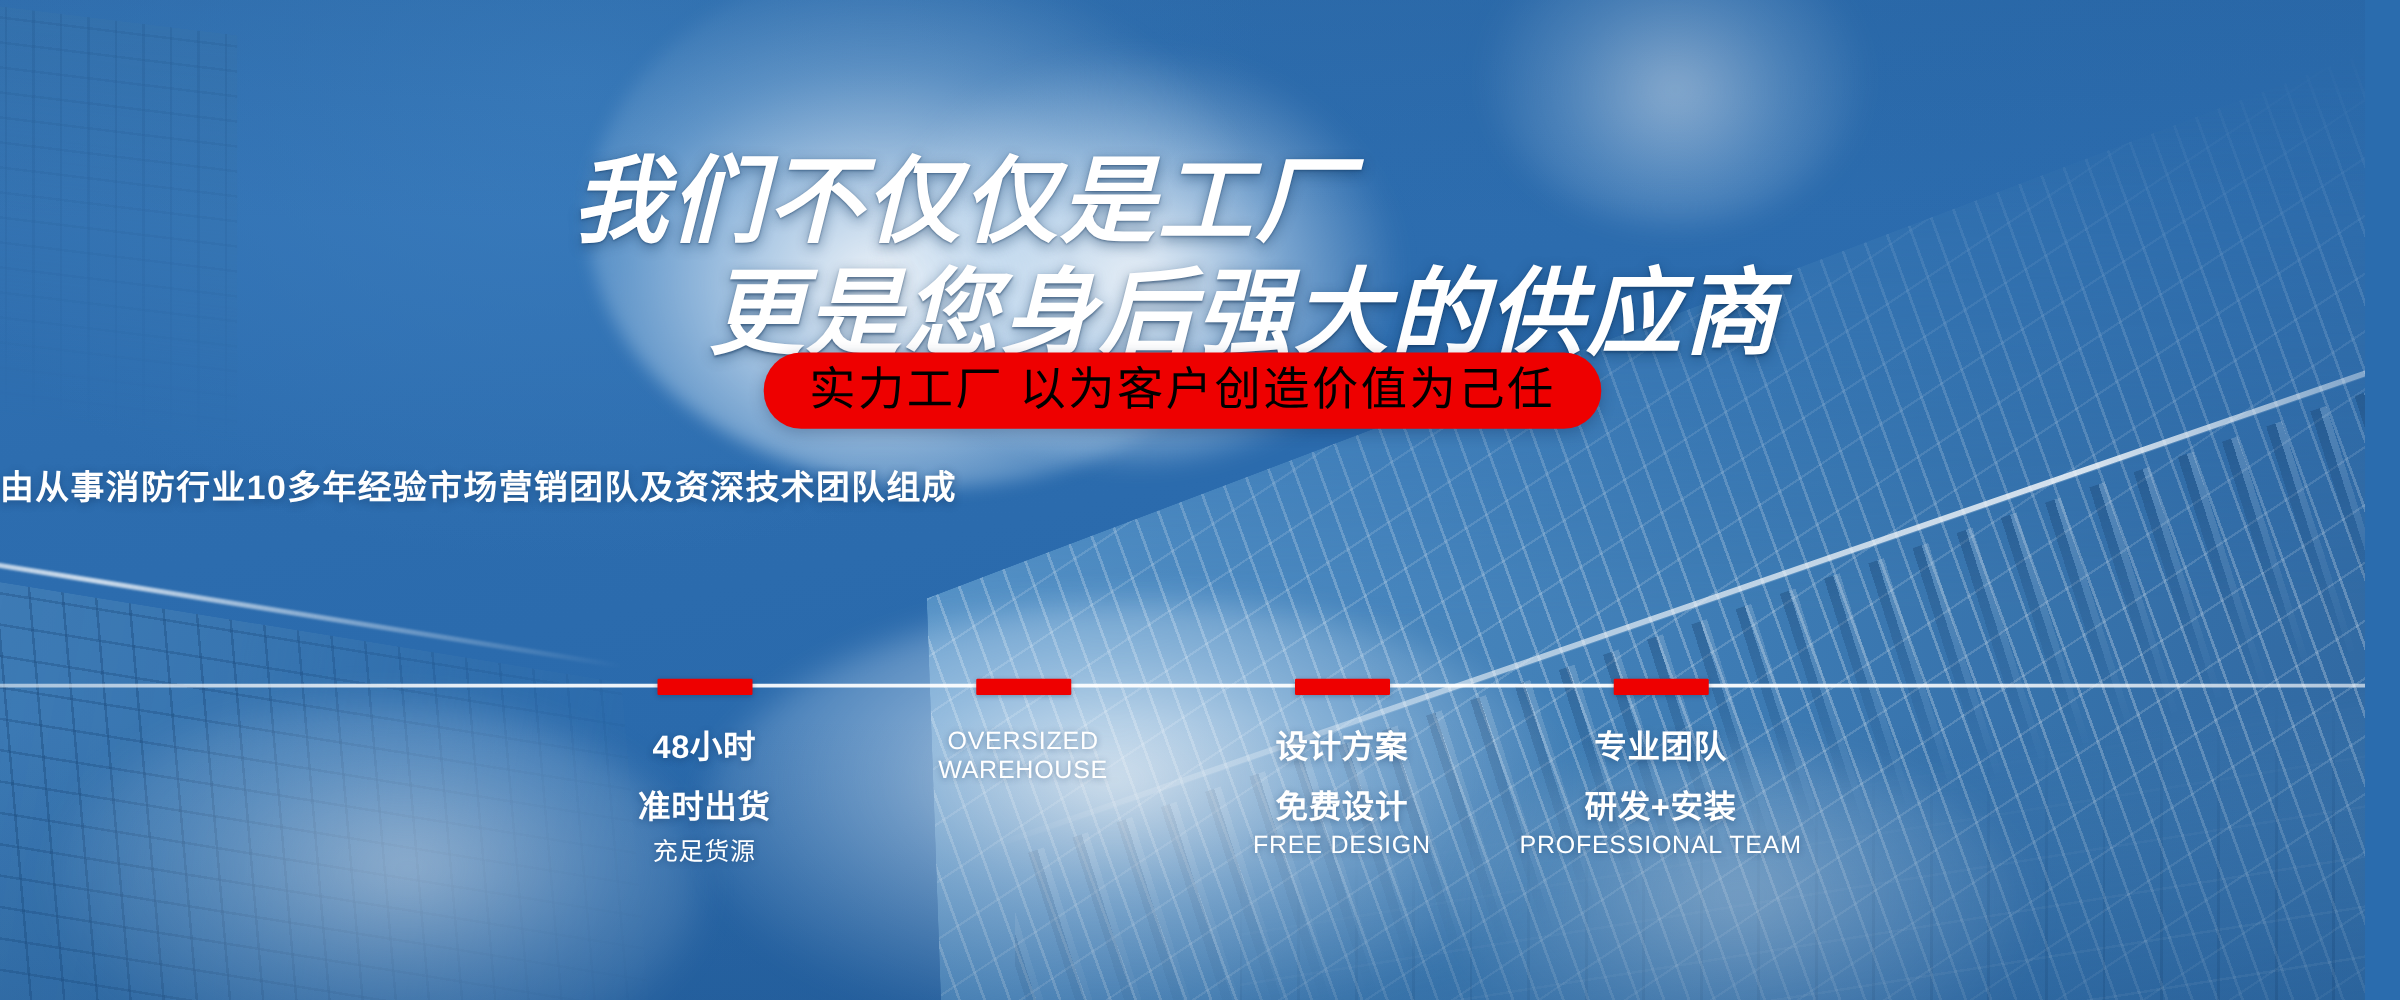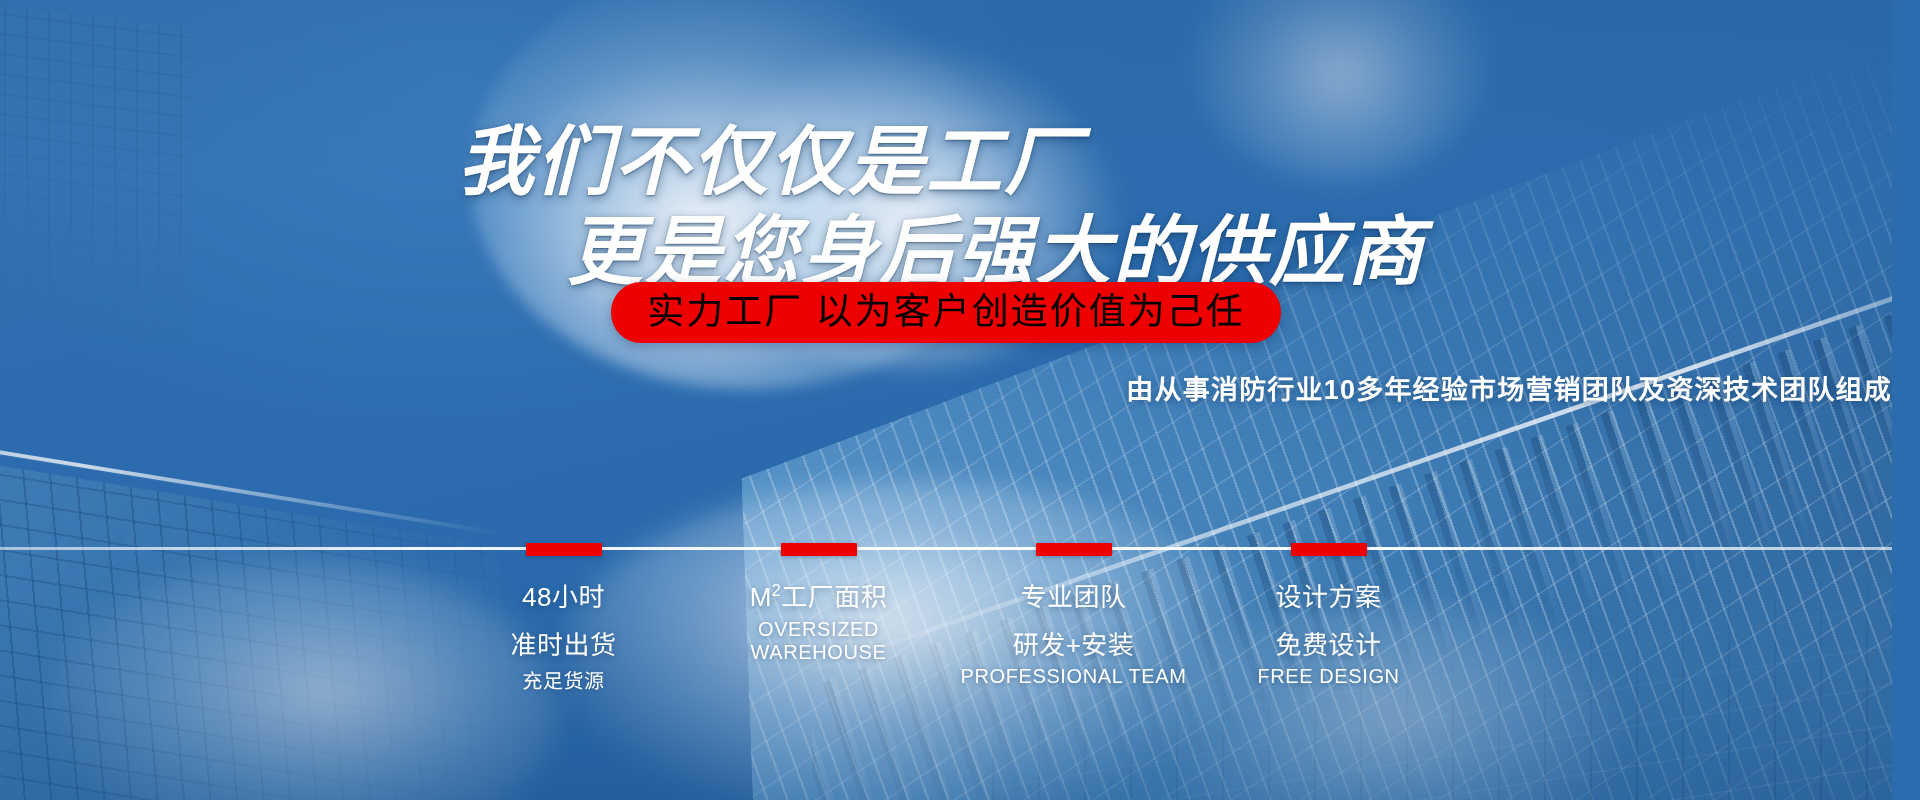--- a/index.html
+++ b/index.html
@@ -146,25 +146,24 @@
   .badge-wrap{ position:absolute; left:0; right:0; top:282px; text-align:center; }
   .badge{
     display:inline-block; background:#ee0000; color:#000000;
     border-radius:30px; padding:9px 36px 11px;
     font-size:37px; font-weight:500; letter-spacing:2px; line-height:1.12;
     box-shadow:0 3px 12px rgba(12,40,80,.32);
     white-space:nowrap;
   }
 
   .subtitle{
-    position:absolute; left:0; right:0; top:368px; text-align:right;
+    position:absolute; left:0; right:0; top:368px; text-align:left;
     color:#ffffff; font-size:27px; font-weight:700; letter-spacing:1.2px;
     text-shadow:0 2px 7px rgba(14,50,92,.48);
     white-space:nowrap;
-    padding-left:36px;
   }
 
   
   .rule{
     position:absolute; left:0; right:0; top:547px; height:3px;
     background:linear-gradient(90deg, rgba(255,255,255,.55) 0%, rgba(255,255,255,.92) 22%, rgba(255,255,255,.95) 76%, rgba(255,255,255,.62) 100%);
   }
 
   .features{
     position:absolute; left:0; right:0; top:543px;
@@ -174,21 +173,21 @@
     width:255px; text-align:center; position:relative;
     color:#ffffff;
   }
   .feature .tab{
     width:76px; height:13px; background:#ee0000;
     margin:0 auto 26px; border-radius:1px;
     box-shadow:0 1px 4px rgba(10,38,74,.3);
   }
   .feature .l1,
   .feature .l2{
-    display:block; font-size:26px; font-weight:400; line-height:1.22;
+    display:block; font-size:26px; font-weight:700; line-height:1.22;
     letter-spacing:.5px;
     text-shadow:0 2px 6px rgba(14,50,92,.42);
   }
   .feature .l2{ margin-top:16px; }
   .feature .l3{
     display:block; margin-top:4px;
     font-size:20px; font-weight:400; letter-spacing:.6px;
     text-shadow:0 1px 5px rgba(14,50,92,.42);
   }
   .sup{ font-size:.62em; vertical-align:super; line-height:0; }
@@ -232,33 +231,32 @@
 
       <div class="feature">
         <div class="tab"></div>
         <span class="l1">48小时</span>
         <span class="l2">准时出货</span>
         <span class="l3">充足货源</span>
       </div>
 
       <div class="feature">
         <div class="tab"></div>
-        <span class="l2"><span>M</span><span class="sup">2</span><span>工厂面积</span></span>
         <span class="l3">OVERSIZED WAREHOUSE</span>
+      </div>
+
+      <div class="feature">
+        <div class="tab"></div>
+        <span class="l1">设计方案</span>
+        <span class="l2">免费设计</span>
+        <span class="l3">FREE DESIGN</span>
       </div>
 
       <div class="feature">
         <div class="tab"></div>
         <span class="l1">专业团队</span>
         <span class="l2">研发+安装</span>
         <span class="l3">PROFESSIONAL TEAM</span>
       </div>
 
-      <div class="feature">
-        <div class="tab"></div>
-        <span class="l1">设计方案</span>
-        <span class="l2">免费设计</span>
-        <span class="l3">FREE DESIGN</span>
-      </div>
-
     </div>
   </div>
 </div>
 
 </body></html>

